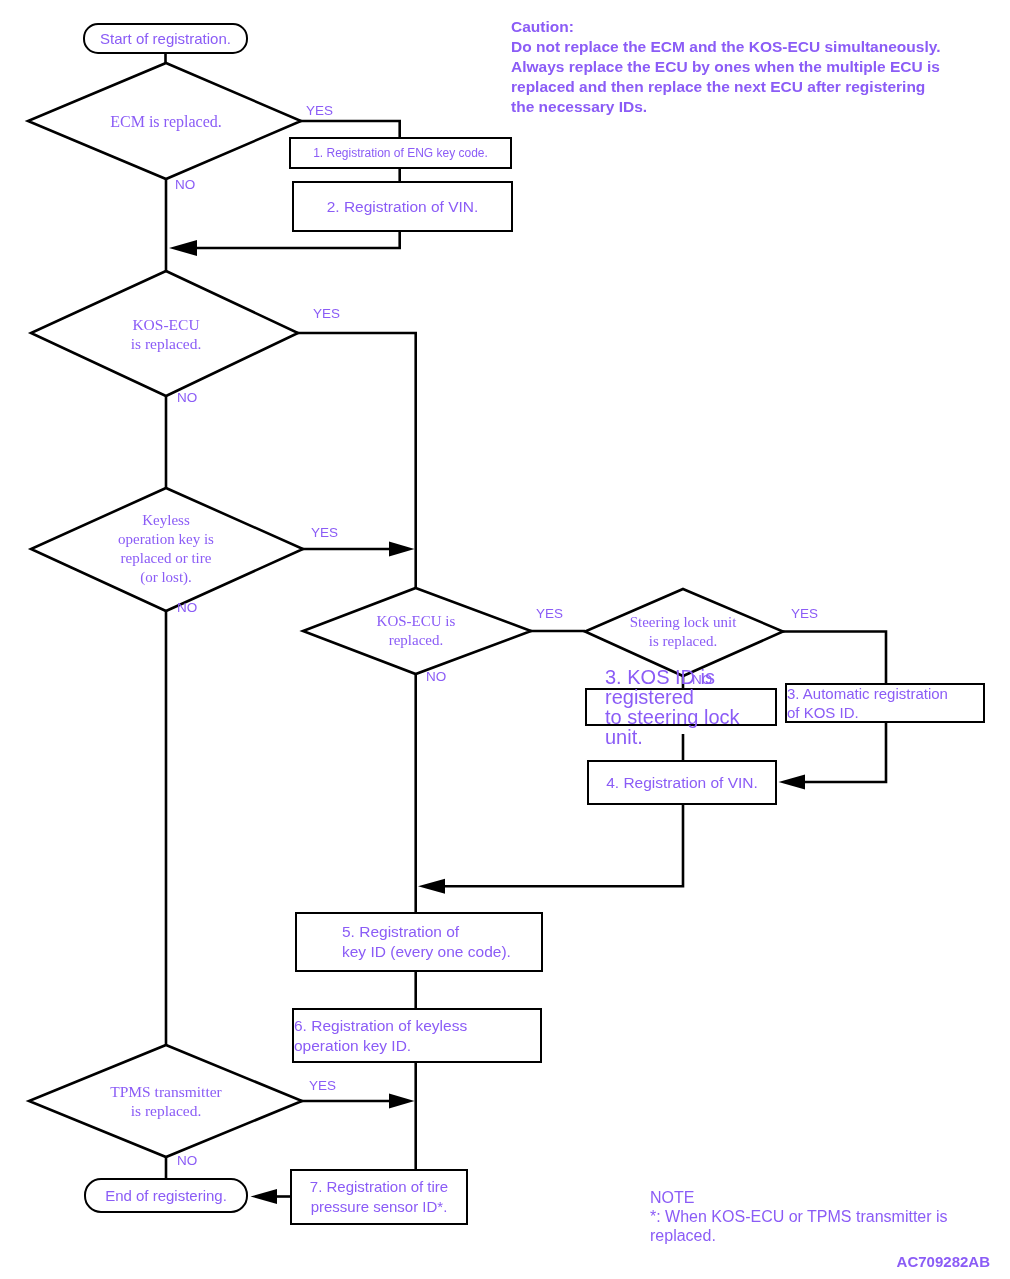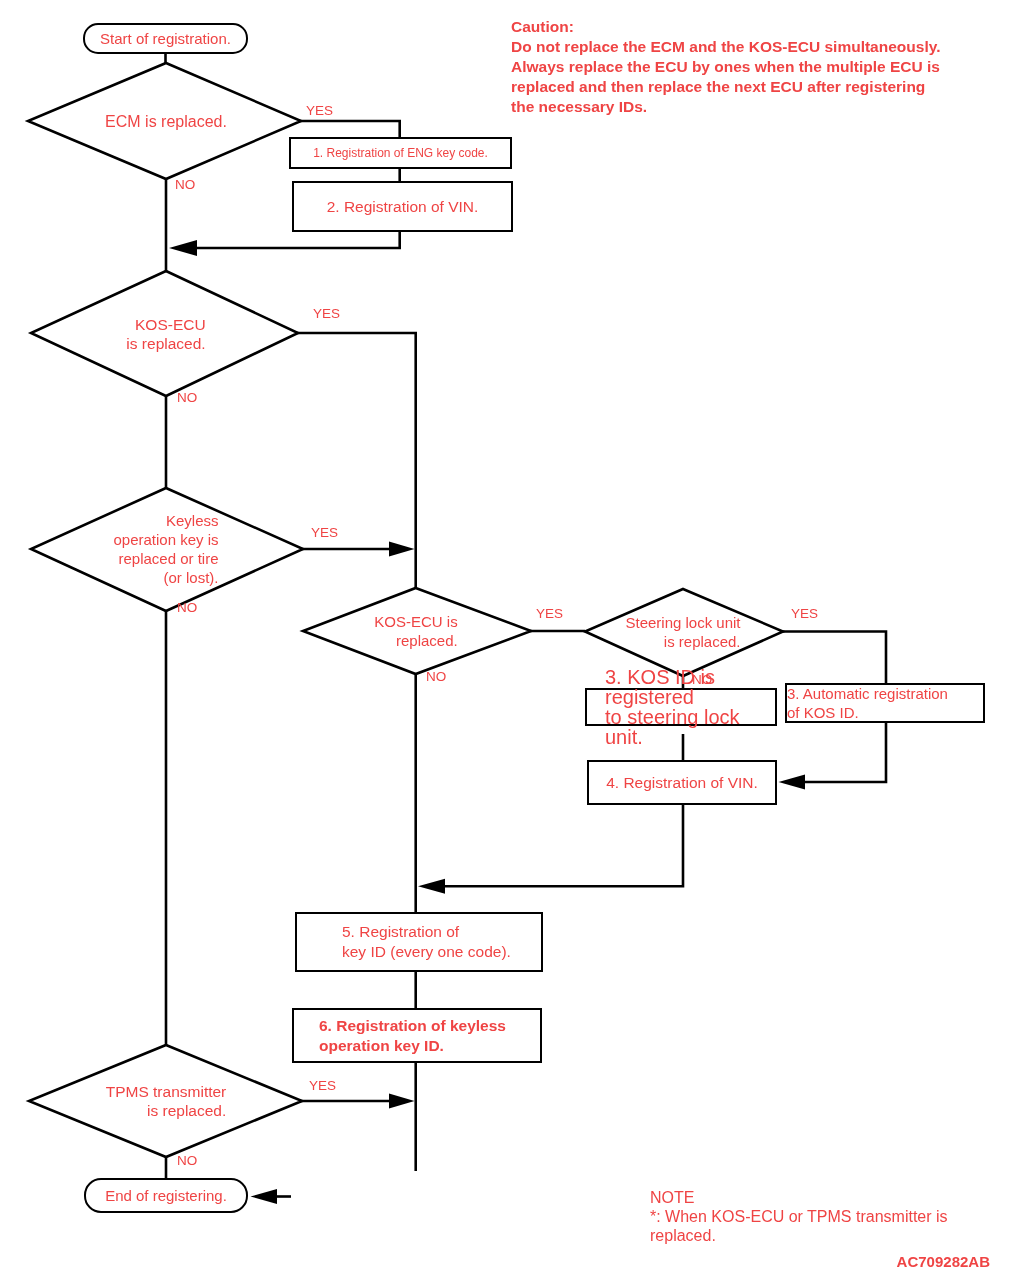--- a/index.html
+++ b/index.html
@@ -2,21 +2,21 @@
 <html><head>
 <meta charset="utf-8">
 <style>
   html, body { margin: 0; padding: 0; background: #ffffff; }
   #canvas {
     position: relative;
     width: 1010px;
     height: 1279px;
     background: #ffffff;
     font-family: "Liberation Sans", "DejaVu Sans", sans-serif;
-    color: #ef4444;
+    color: #8b5cf6;
     overflow: hidden;
   }
   #connectors { position: absolute; left: 0; top: 0; width: 1010px; height: 1279px; }
   .abs { position: absolute; box-sizing: border-box; }
   .terminal {
     border: 2.6px solid #000;
     background: #fff;
     display: flex; align-items: center; justify-content: center;
     font-size: 15px;
     text-align: center;
@@ -25,24 +25,25 @@
     border: 2.6px solid #000;
     background: #fff;
     display: flex; align-items: center;
     font-size: 15.5px;
     line-height: 20px;
     white-space: pre-line;
   }
   .process.center { justify-content: center; text-align: center; }
   .dlabel {
     display: flex; align-items: center; justify-content: center;
-    text-align: right;
+    text-align: center;
     white-space: pre-line;
     font-size: 15px;
     line-height: 19px;
+    font-family: Liberation Serif, serif;
   }
   .yn { font-size: 13.5px; }
   .caution {
     font-weight: bold;
     font-size: 15.5px;
     line-height: 20px;
     white-space: pre-line;
   }
   .note { font-size: 16px; line-height: 19px; }
   .doccode { font-weight: bold; font-size: 15px; text-align: right; }
@@ -146,22 +147,24 @@
 
   <div class="abs process center" style="left:289px; top:137px; width:223px; height:32px; font-size:12px; white-space:nowrap;">1. Registration of ENG key code.</div>
   <div class="abs process center" style="left:292px; top:181px; width:221px; height:51px;">2. Registration of VIN.</div>
   <div class="abs process" style="left:585px; top:688px; width:192px; height:38px; padding-left:18px; font-size:20px;">3. KOS ID is registered
 to steering lock unit.</div>
   <div class="abs process" style="left:785px; top:683px; width:200px; height:40px; font-size:15px; line-height:19px;">3. Automatic registration
 of KOS ID.</div>
   <div class="abs process center" style="left:587px; top:760px; width:190px; height:45px;">4. Registration of VIN.</div>
   <div class="abs process" style="left:295px; top:912px; width:248px; height:60px; padding-left:45px;">5. Registration of
 key ID (every one code).</div>
-  <div class="abs process" style="left:292px; top:1008px; width:250px; height:55px; padding-left:25px;font-weight:bold;">6. Registration of keyless
+  <div class="abs process" style="left:292px; top:1008px; width:250px; height:55px; ">6. Registration of keyless
 operation key ID.</div>
+  <div class="abs process center" style="left:290px; top:1169px; width:178px; height:56px; font-size:15px;">7. Registration of tire
+pressure sensor ID*.</div>
 
   <div class="abs yn" style="left:306px; top:103px;">YES</div>
   <div class="abs yn" style="left:175px; top:177px;">NO</div>
   <div class="abs yn" style="left:313px; top:306px;">YES</div>
   <div class="abs yn" style="left:177px; top:390px;">NO</div>
   <div class="abs yn" style="left:311px; top:525px;">YES</div>
   <div class="abs yn" style="left:177px; top:600px;">NO</div>
   <div class="abs yn" style="left:536px; top:606px;">YES</div>
   <div class="abs yn" style="left:426px; top:669px;">NO</div>
   <div class="abs yn" style="left:791px; top:606px;">YES</div>

